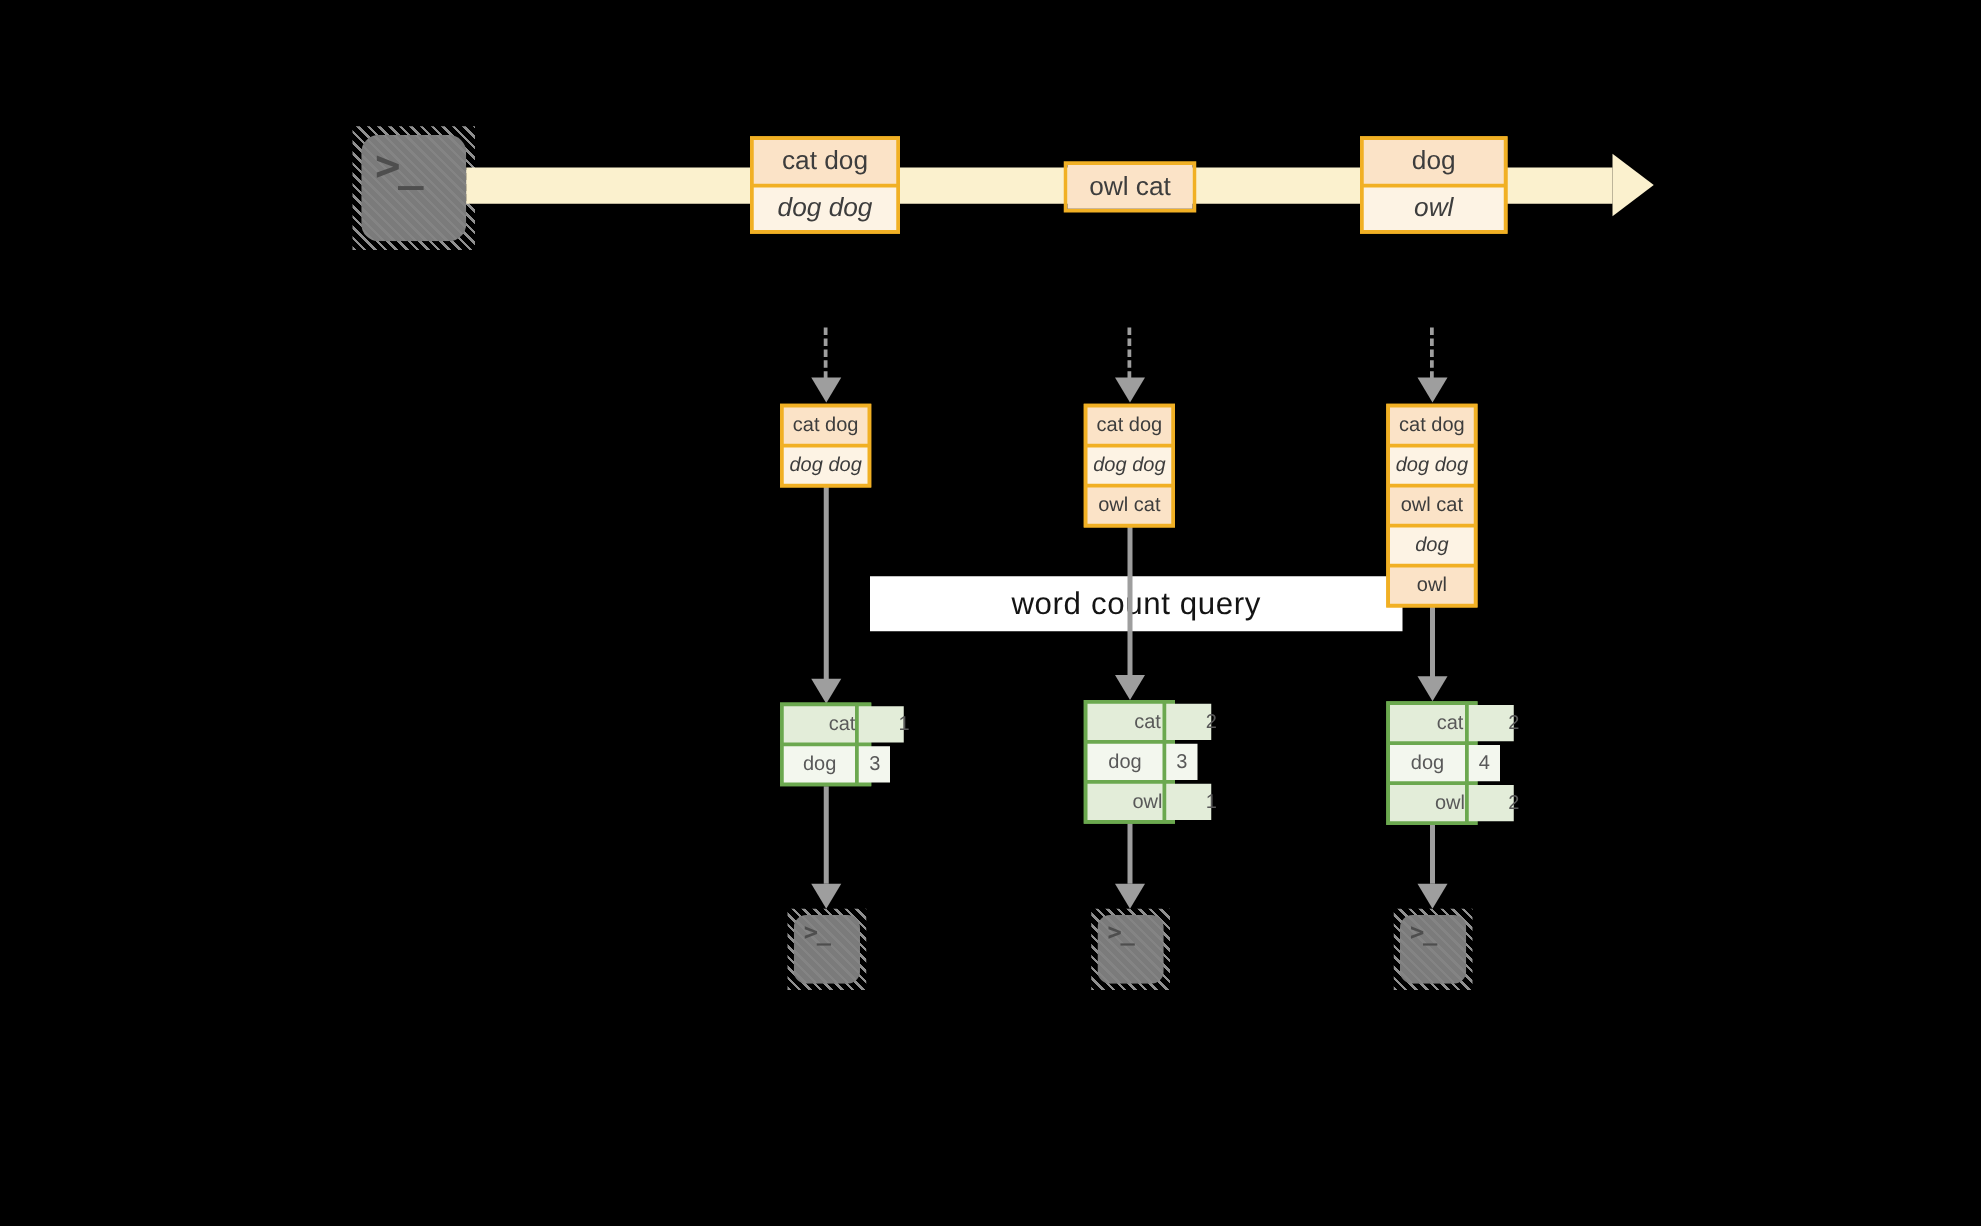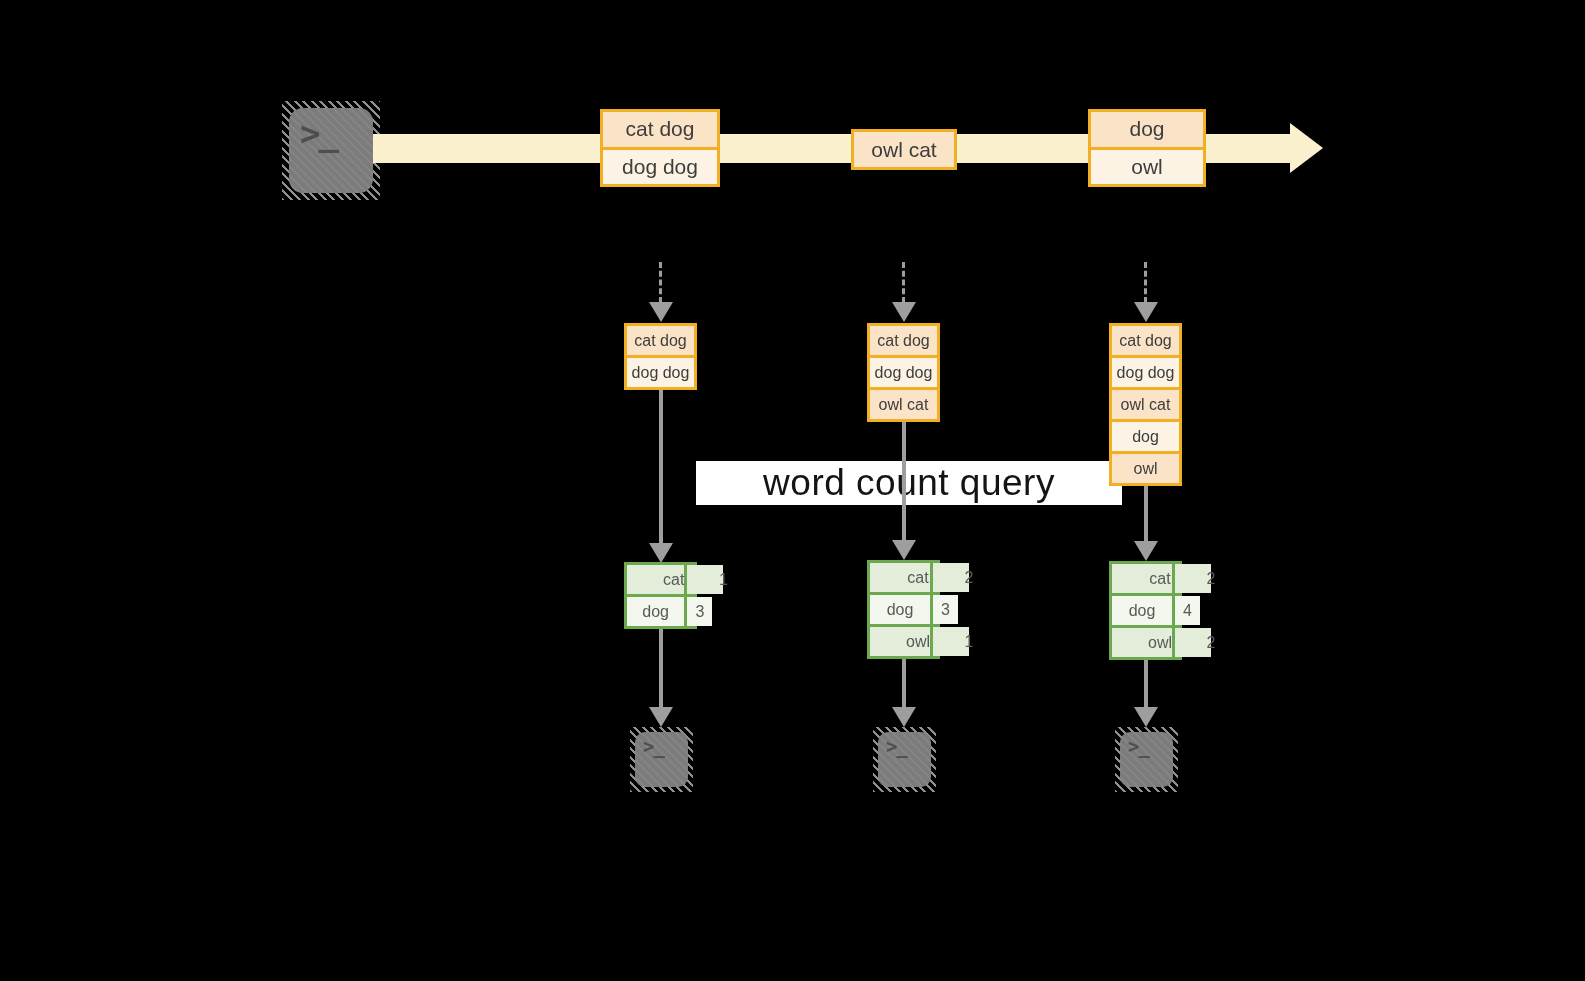--- a/index.html
+++ b/index.html
@@ -43,21 +43,21 @@
   }
   .ev-cell {
     flex:1; display:flex; align-items:center; justify-content:center;
     font-size:21px; color:#3d3d3d; white-space:nowrap;
   }
   .stack-cell {
     height:29px; display:flex; align-items:center; justify-content:center;
     font-size:16px; color:#3d3d3d; white-space:nowrap;
   }
   .fill-peach { background:var(--peach); }
-  .fill-cream { background:var(--cream); }
+  .fill-cream { background:var(--cream);font-style:italic; }
 
   .ev1 { left:600px;  top:109px; width:120px; height:78px; }
   .ev2 { left:851px;  top:129px; width:106px; height:41px; }
   .ev3 { left:1088px; top:109px; width:118px; height:78px; }
 
   .stack { z-index:4; }
   .stack1 { left:624px;  top:323px; width:73px; }
   .stack2 { left:867px;  top:323px; width:73px; }
   .stack3 { left:1109px; top:323px; width:73px; }
 
@@ -68,21 +68,21 @@
     position:absolute; width:0; height:0; z-index:3;
     border-left:12px solid transparent; border-right:12px solid transparent;
     border-top:20px solid #9e9e9e;
   }
 
   
   .query-band {
     position:absolute; left:696px; top:461px; width:426px; height:44px;
     background:#fff; z-index:2; display:flex; align-items:center; justify-content:center;
   }
-  .query-band span { font-size:37px; color:#141414; letter-spacing:0.5px; }
+  .query-band span { font-size:25px; color:#141414; letter-spacing:0.5px; }
 
   
   .count-table {
     position:absolute; display:grid; grid-template-columns:1fr 25px; gap:3px;
     border:3px solid var(--green-border); background:var(--green-border);
     box-sizing:border-box; z-index:4; width:73px;
   }
   .ct-cell {
     height:29px; display:flex; align-items:center; justify-content:center;
     font-size:16px; color:#595959;

